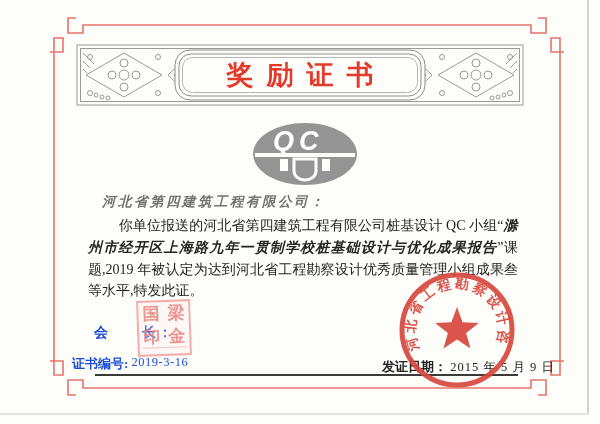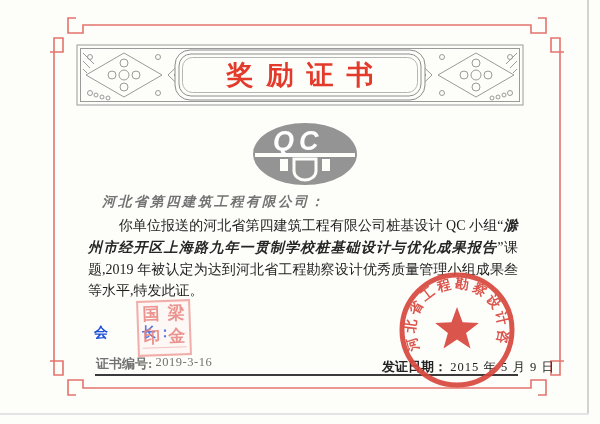--- a/index.html
+++ b/index.html
@@ -21,21 +21,21 @@
   
   .name-seal{position:absolute;left:137px;top:300px;width:54px;height:56px;
              border:2px solid rgba(236,150,144,.75);transform:rotate(-2deg);
              display:grid;grid-template-columns:1fr 1fr;grid-template-rows:1fr 1fr;
              align-items:center;justify-items:center;
              color:rgba(231,130,124,.85);font-size:17px;font-weight:700;
              background:rgba(255,236,234,.25);box-sizing:border-box;padding-bottom:6px;}
   .seal-foot{position:absolute;left:3px;right:3px;bottom:1px;height:5px;
              border-top:1px solid rgba(236,150,144,.55);}
   
-  .cert-no{position:absolute;left:96px;top:355px;font-size:13px;color:#737373;font-weight:600;font-family:Liberation Serif, serif;}
+  .cert-no{position:absolute;left:72px;top:355px;font-size:13px;color:#1d4ed8;font-weight:600;font-family:Liberation Serif, serif;}
   .cert-no .val{font-weight:400;font-size:12.5px;position:relative;top:-2px;letter-spacing:.5px;}
   .issue-date{position:absolute;left:382px;top:358px;font-size:13px;color:#222;font-weight:600;}
   .issue-date .val{font-weight:400;font-size:12.5px;letter-spacing:1px;}
   .footer-line{position:absolute;left:95px;top:374px;width:423px;height:2px;background:#3a3a3a;}
   
   .official-seal{position:absolute;left:388px;top:261px;width:138px;height:138px;opacity:.92;z-index:5;}
   
   .edge-r{position:absolute;left:587px;top:0;width:2px;height:414px;background:#d2d2d2;}
   .edge-b{position:absolute;left:0;top:413px;width:589px;height:2px;background:#e3e3e3;}
   svg{display:block;}

